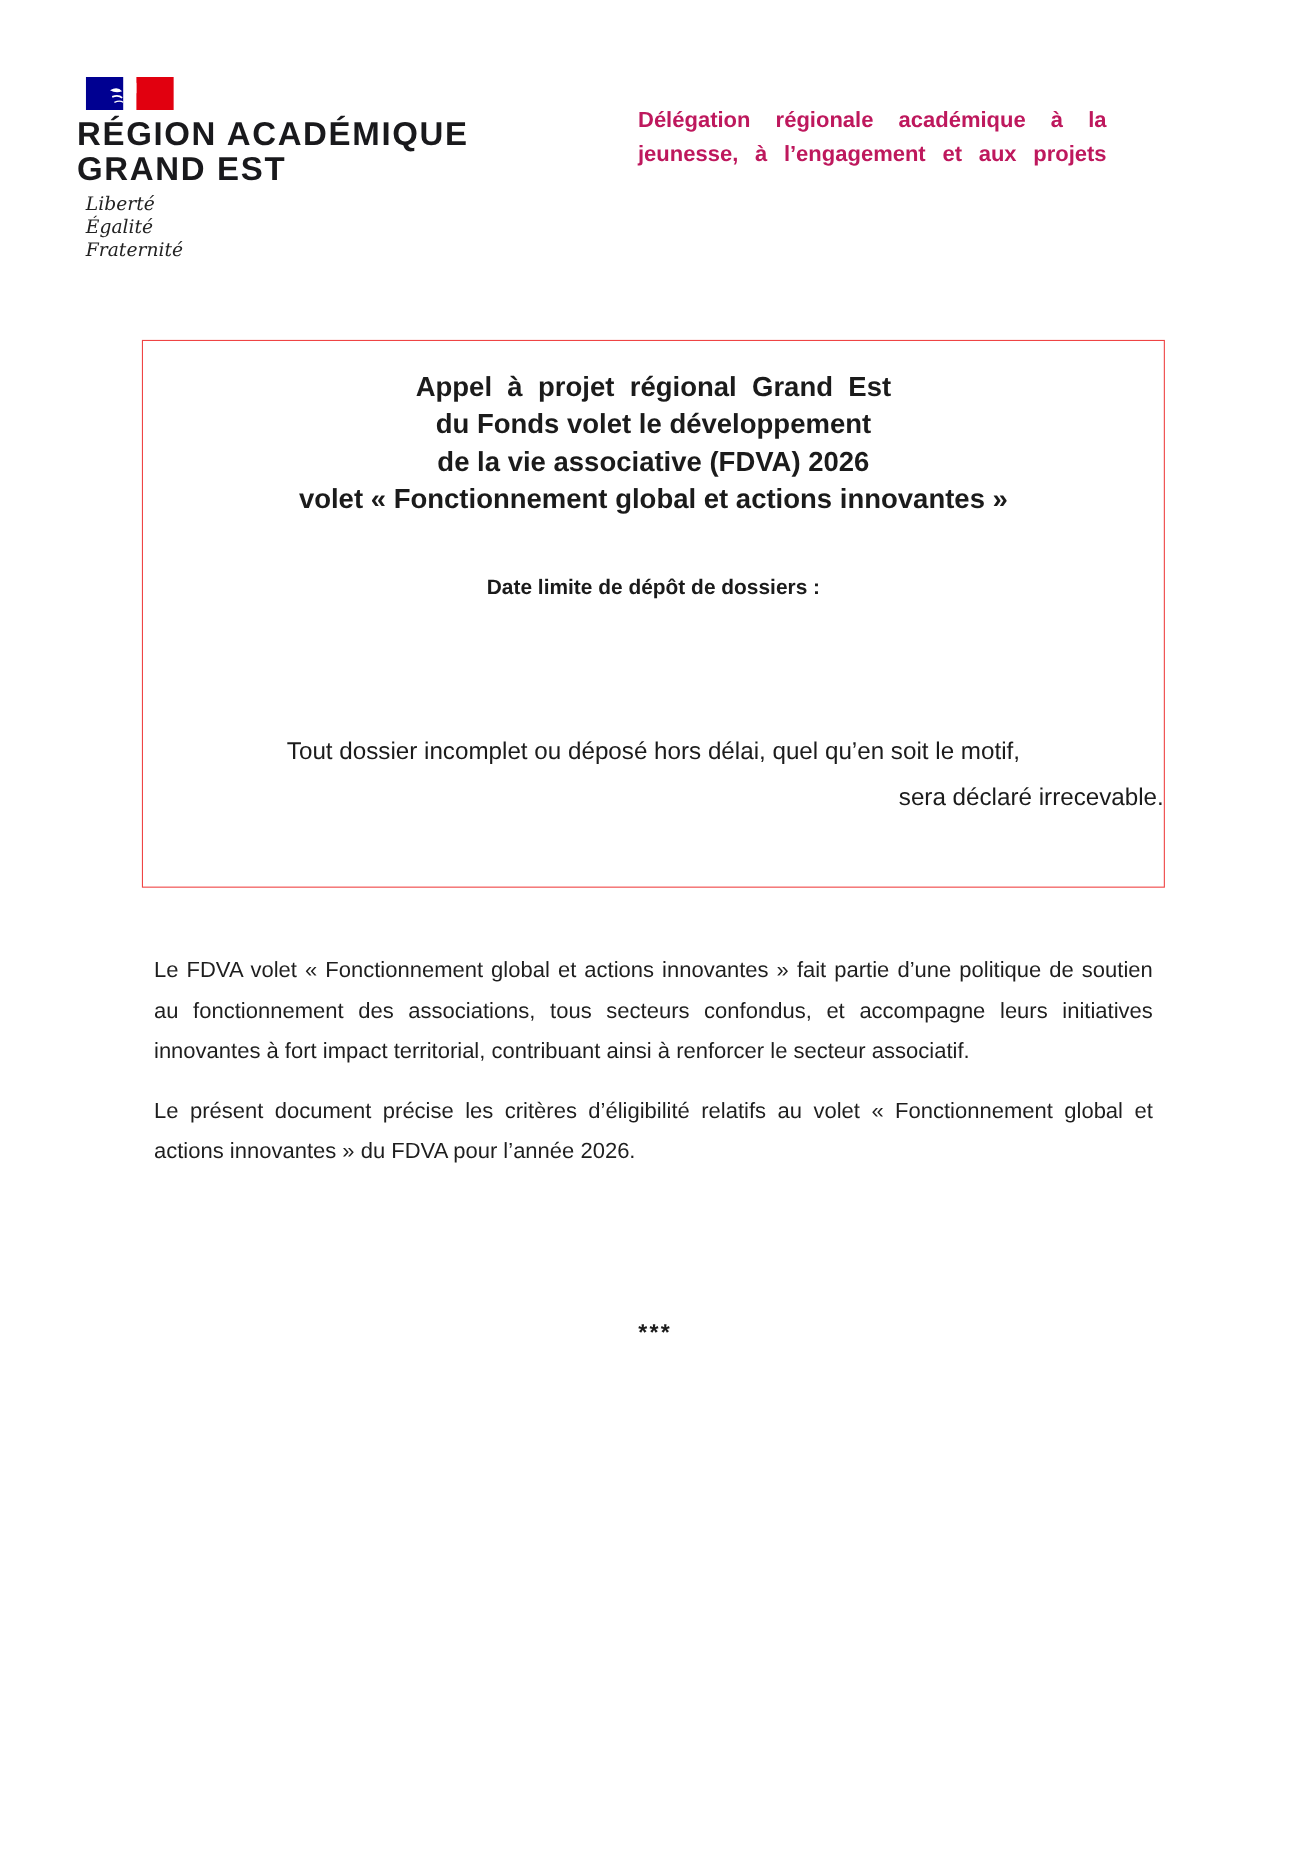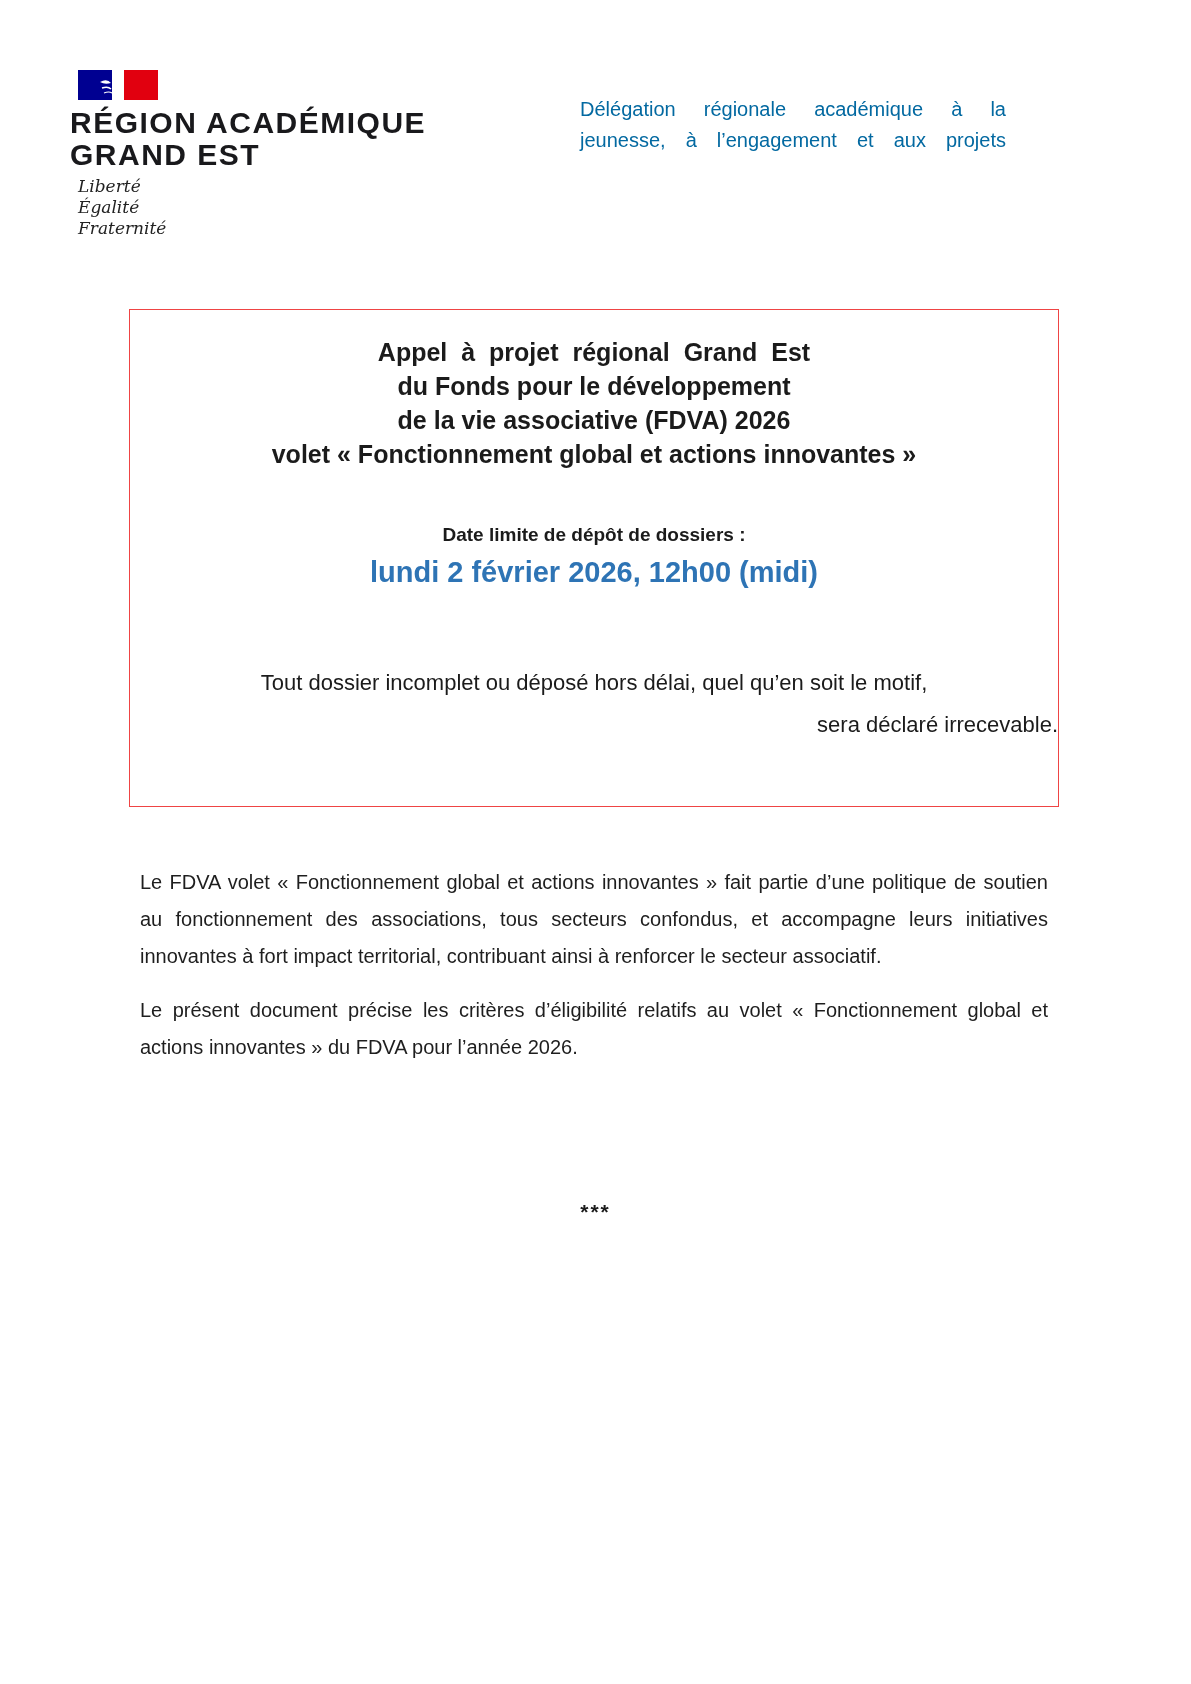--- a/index.html
+++ b/index.html
@@ -32,21 +32,21 @@
   }
   .motto {
     position: absolute; left: 8px; top: 106px;
     font-family: "DejaVu Serif", serif; font-style: italic;
     font-size: 17px; line-height: 21px; color: #222;
   }
 
   
   .drajes {
     position: absolute; left: 580px; top: 94px; width: 426px;
-    font-size: 20px; font-weight: normal; color: #0369a1;
+    font-size: 20px; font-weight: bold; color: #be185d;
     line-height: 31px;
   }
   .drajes .jline { text-align: justify; text-align-last: justify; white-space: nowrap; }
 
   
   .notice-box {
     position: absolute; left: 129px; top: 309px;
     width: 930px; height: 498px;
     border: 1px solid #ef4444;
     box-sizing: border-box;
@@ -119,26 +119,25 @@
   </div>
 
   <div class="drajes">
     <div class="jline">Délégation régionale académique à la</div>
     <div class="jline">jeunesse, à l’engagement et aux projets</div>
   </div>
 
   <div class="notice-box">
     <div class="notice-title">
       <div class="tline">Appel à projet régional Grand Est</div>
-      <div class="tline">du Fonds pour le développement</div>
+      <div class="tline">du Fonds volet le développement</div>
       <div class="tline">de la vie associative (FDVA) 2026</div>
       <div class="tline">volet « Fonctionnement global et actions innovantes »</div>
     </div>
     <div class="deadline-label">Date limite de dépôt de dossiers :</div>
-    <div class="deadline-date">lundi 2 février 2026, 12h00 (midi)</div>
     <div class="warning-1">Tout dossier incomplet ou déposé hors délai, quel qu’en soit le motif,</div>
     <div class="warning-2">sera déclaré irrecevable.</div>
   </div>
 
   <div class="body-text">
     <p>Le FDVA volet « Fonctionnement global et actions innovantes » fait partie d’une politique de soutien au fonctionnement des associations, tous secteurs confondus, et accompagne leurs initiatives innovantes à fort impact territorial, contribuant ainsi à renforcer le secteur associatif.</p>
     <p>Le présent document précise les critères d’éligibilité relatifs au volet «  Fonctionnement global et actions innovantes » du FDVA pour l’année 2026.</p>
   </div>
 
   <div class="separator">***</div>

